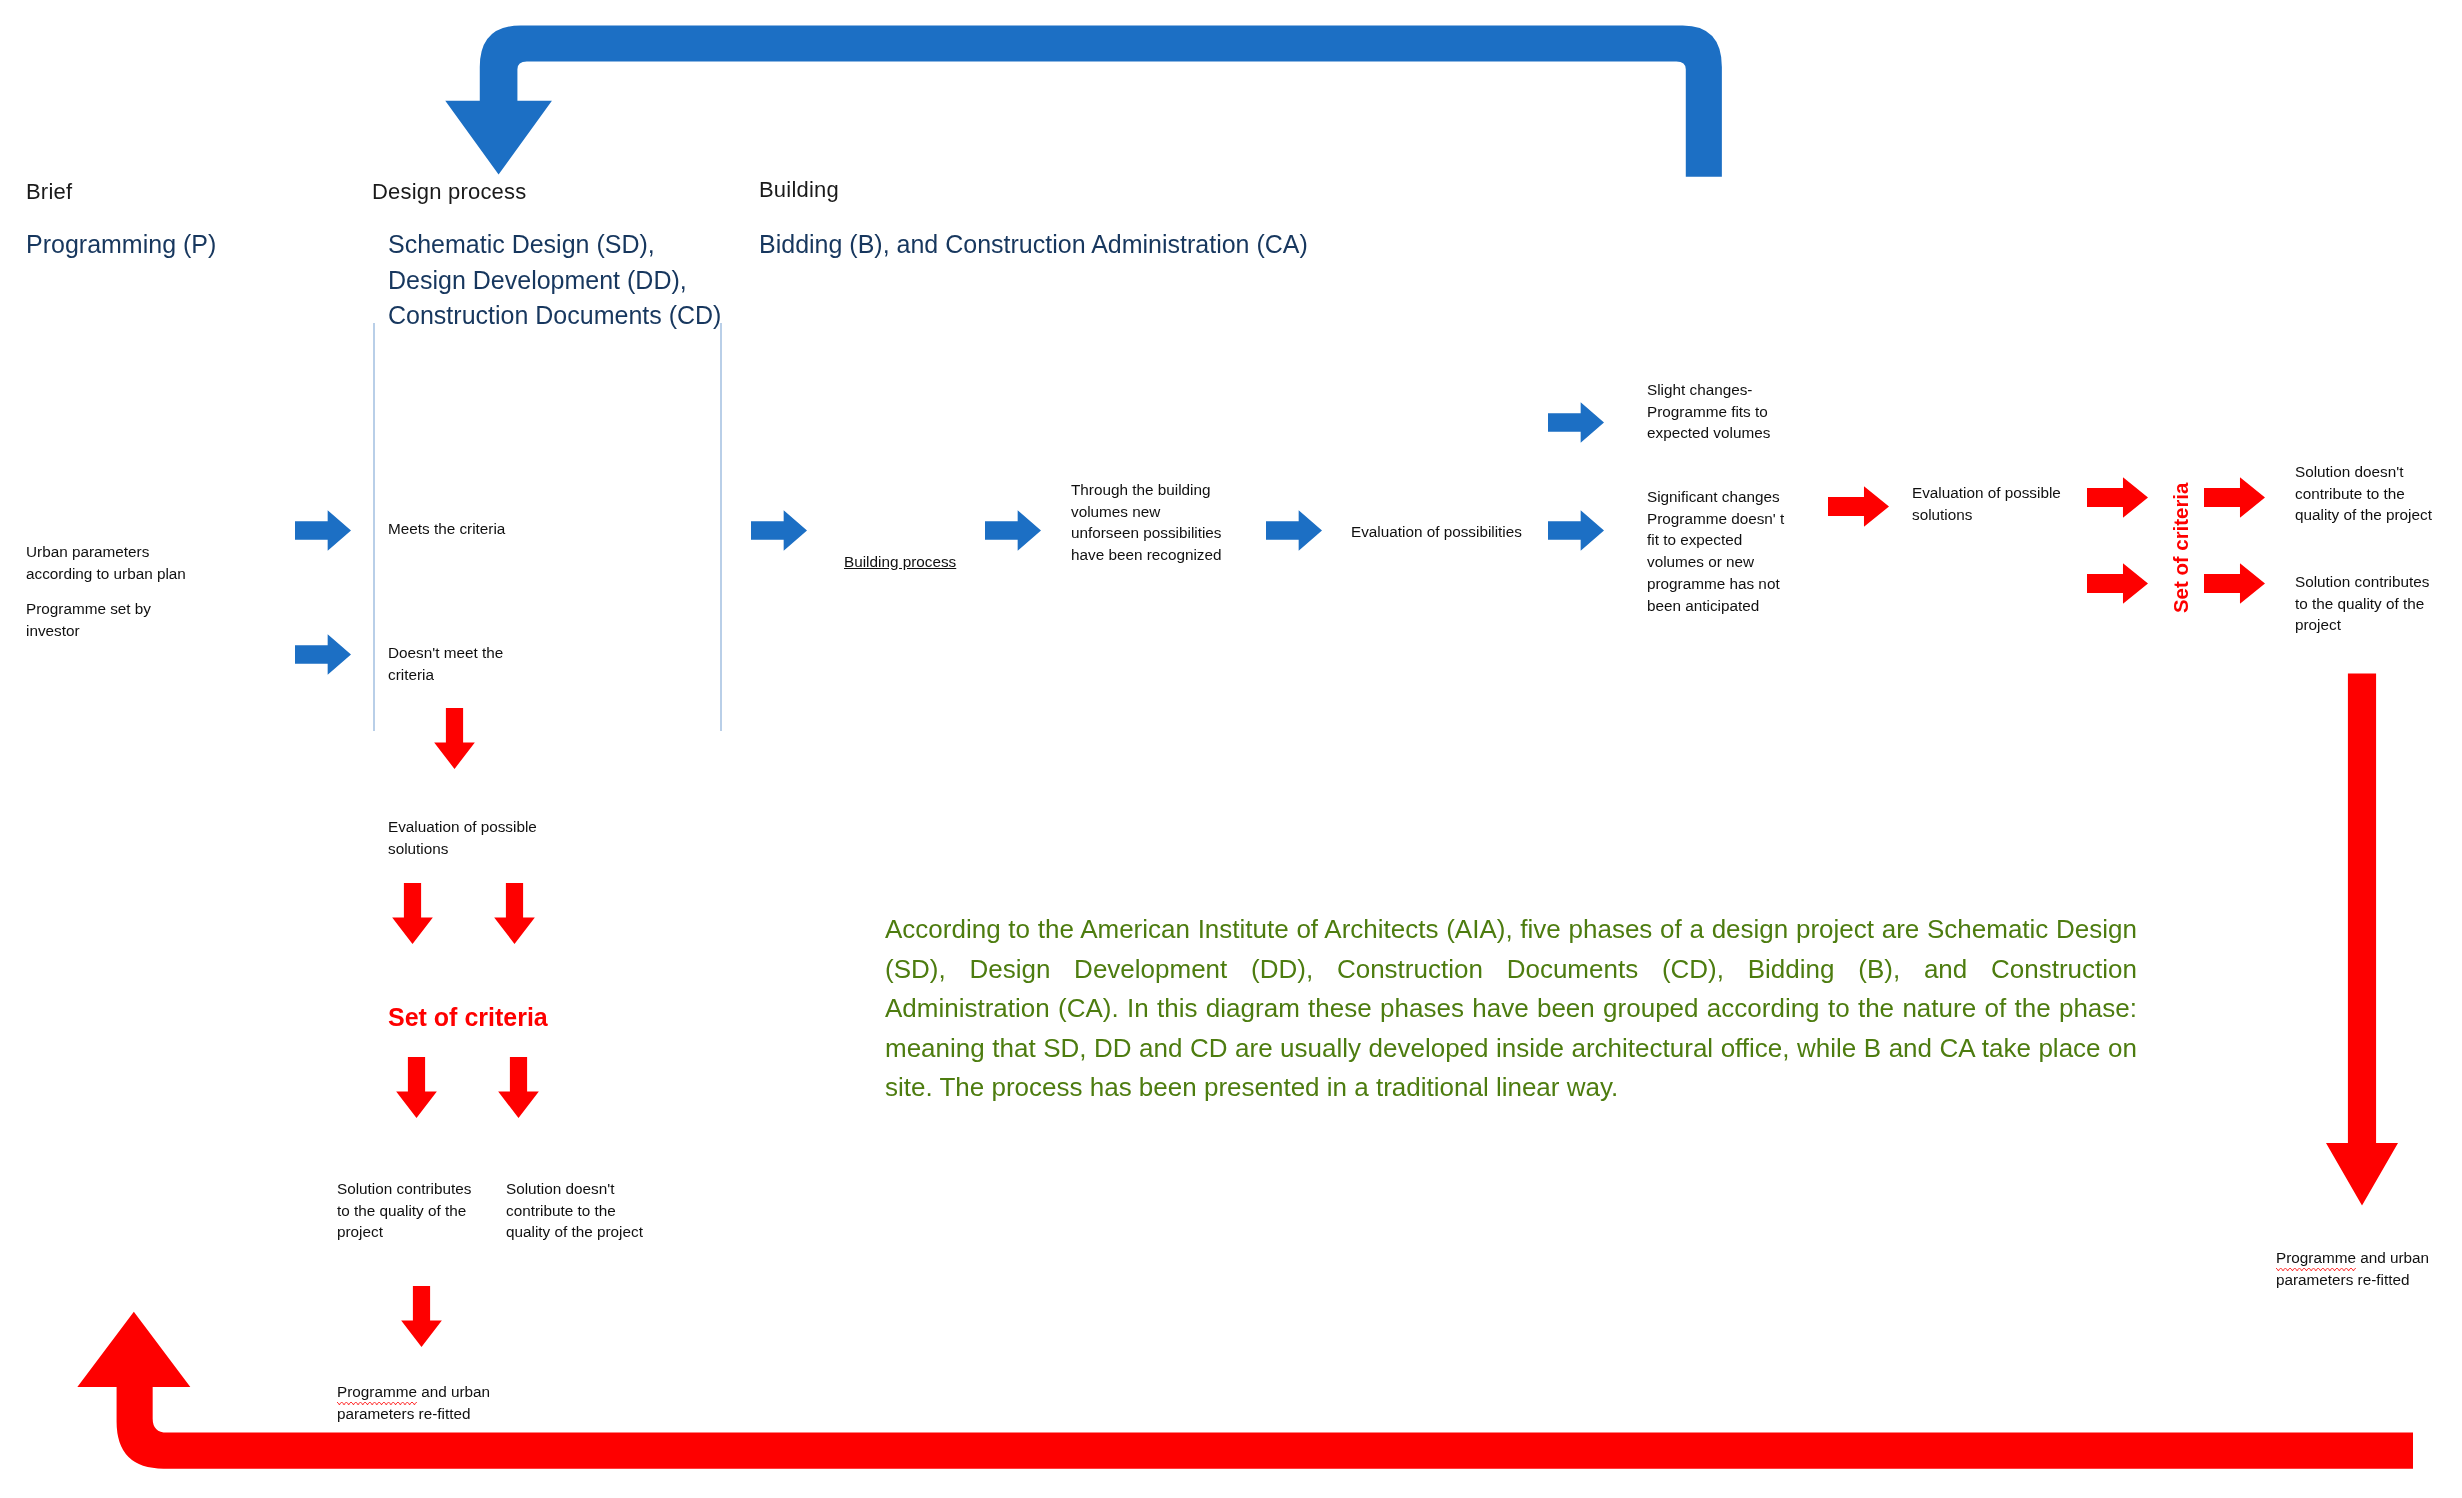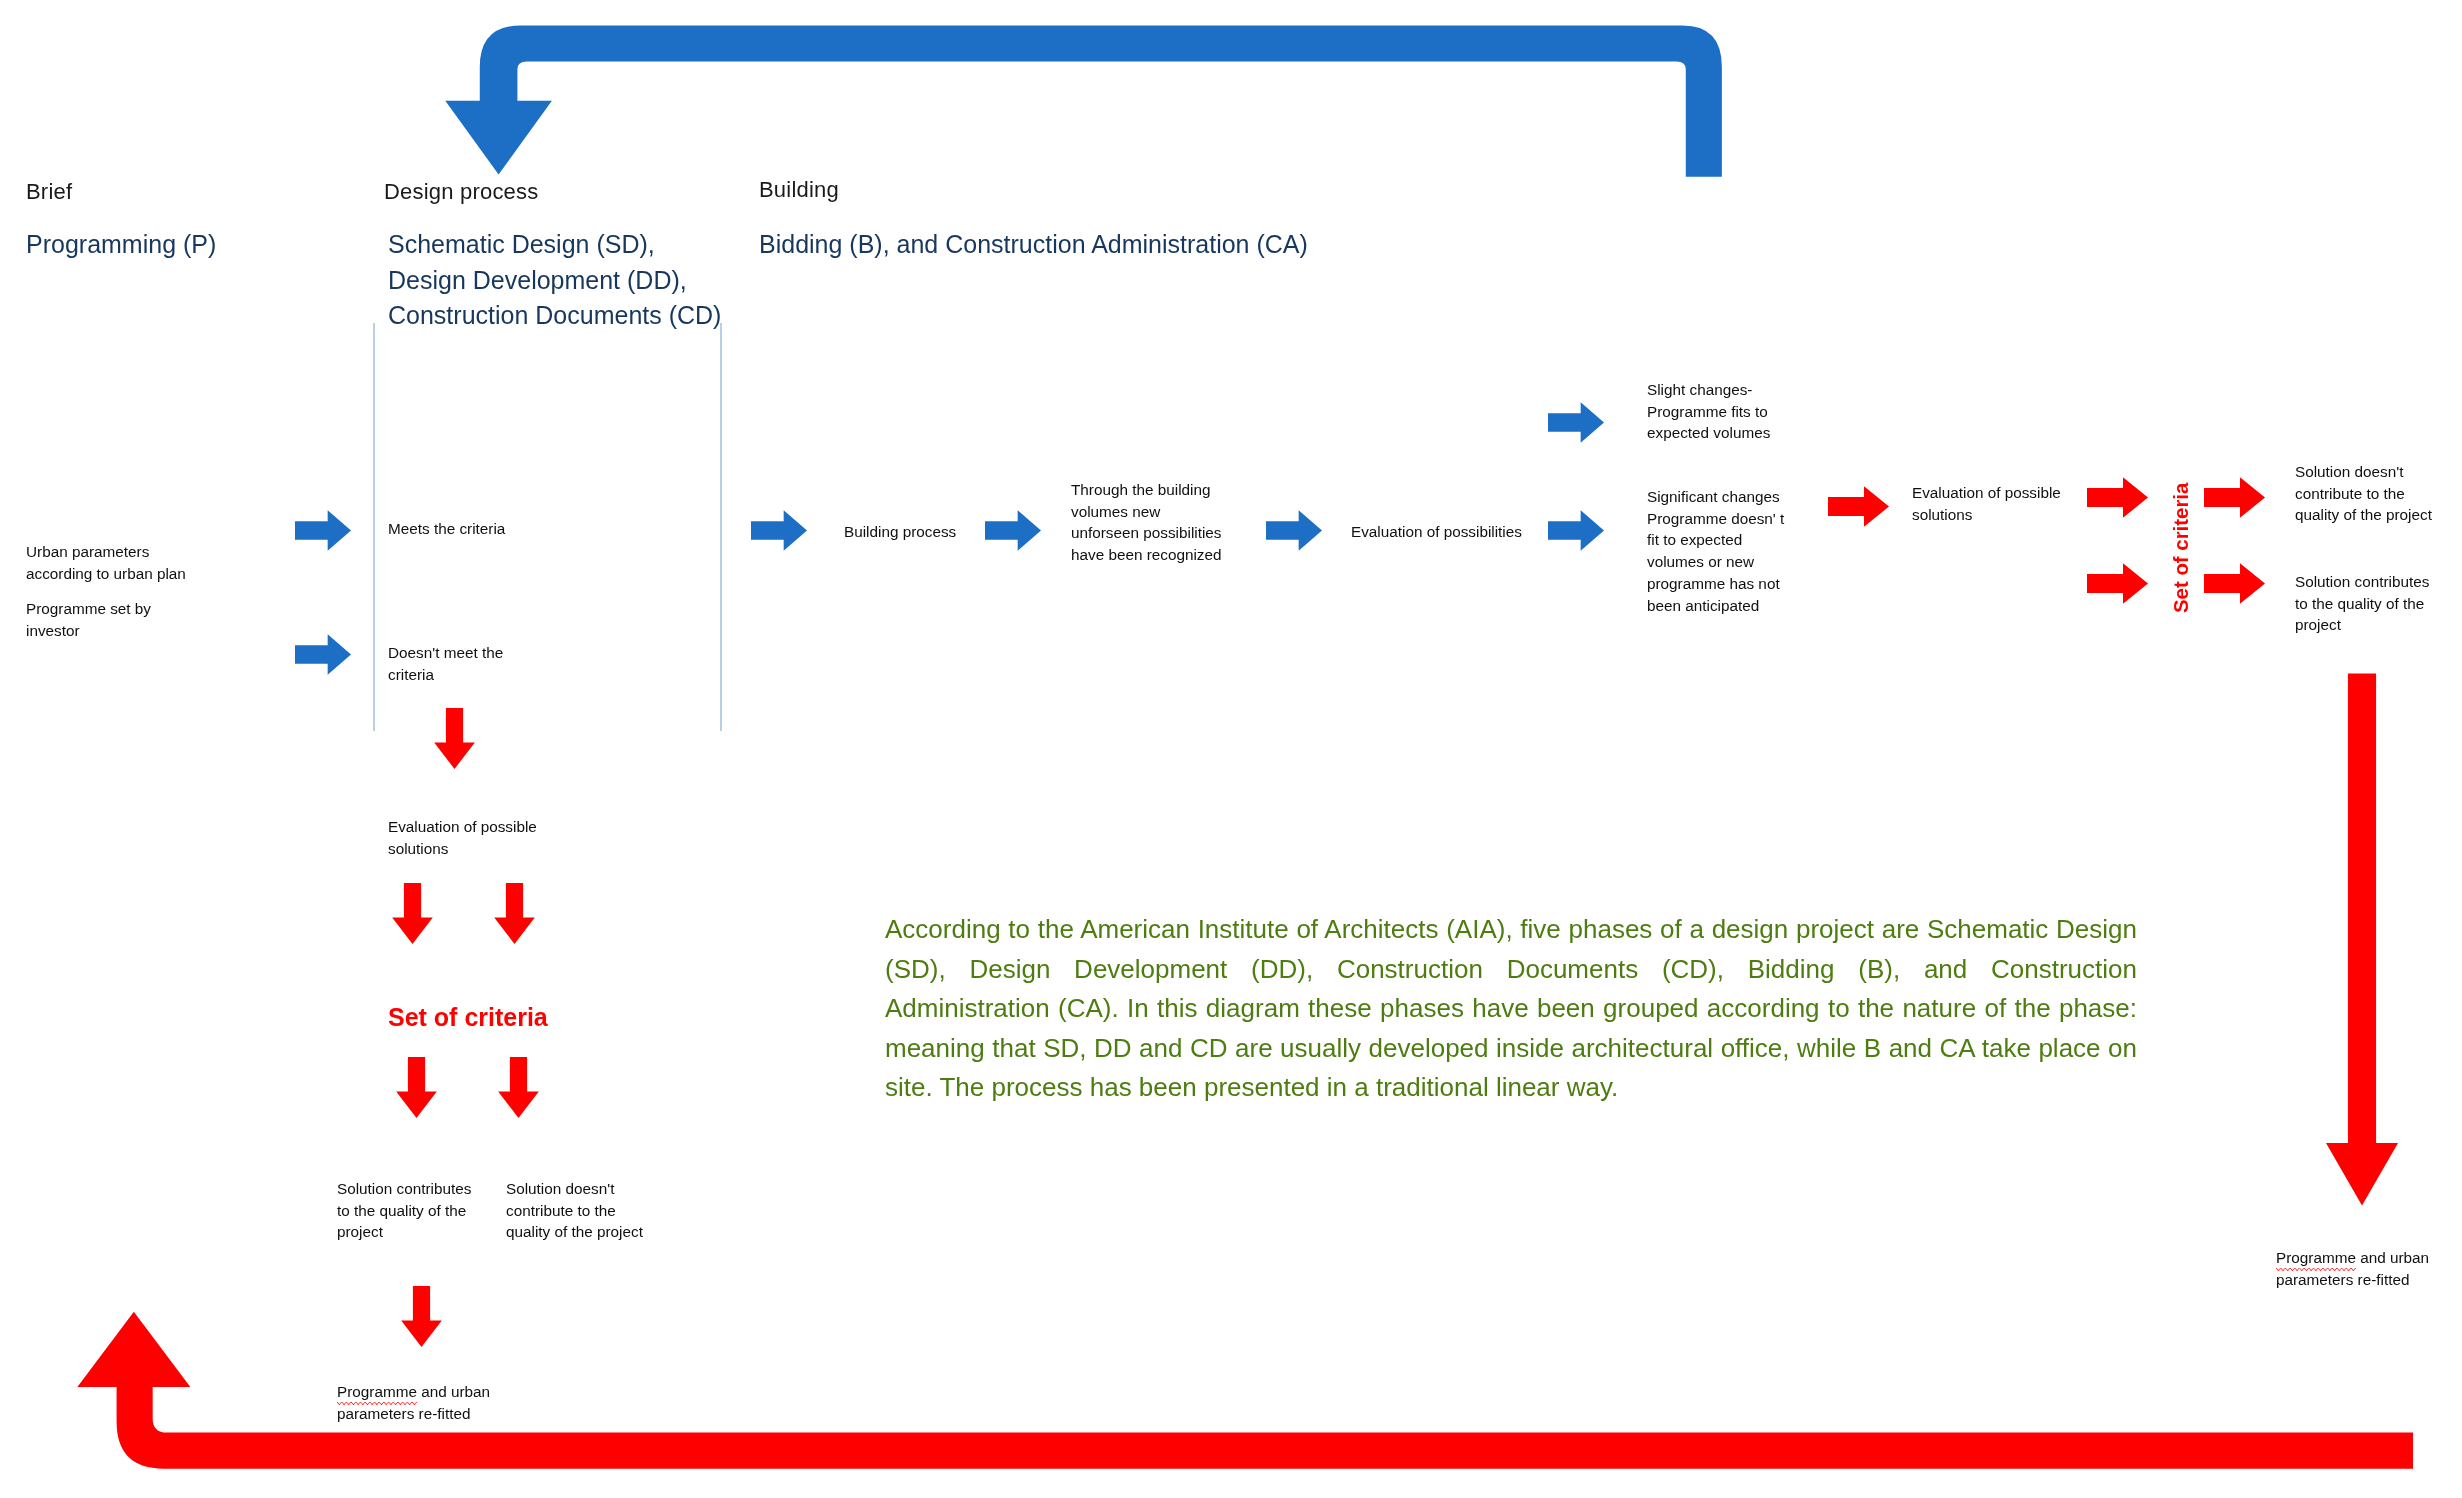--- a/index.html
+++ b/index.html
@@ -113,21 +113,21 @@
                L 100 118
                L 100 78
                Q 100 68 112 68
                L 1578 68
                Q 1590 68 1590 78
                L 1590 215 Z" fill="#1c6fc4"></path>
     </svg>
   </div>
 
   <div class="abs col-head" style="left:26px; top:179px;">Brief</div>
-  <div class="abs col-head" style="left:384px; top:179px;">Design process</div>
+  <div class="abs col-head" style="left:372px; top:179px;">Design process</div>
   <div class="abs col-head" style="left:759px; top:177px;">Building</div>
 
   <div class="abs col-sub" style="left:26px; top:227px; white-space:pre-line;">Programming (P)</div>
   <div class="abs col-sub" style="left:388px; top:227px; white-space:pre-line;">Schematic Design (SD),
 Design Development (DD),
 Construction Documents (CD)</div>
   <div class="abs col-sub" style="left:759px; top:227px; white-space:pre-line;">Bidding (B), and Construction Administration (CA)</div>
 
   <div class="abs divider" style="left:373px; top:323px; height:408px;"></div>
   <div class="abs divider" style="left:720px; top:323px; height:408px;"></div>
@@ -201,21 +201,21 @@
   <div class="abs node" style="left:337px; top:1381px; width:188px;">
     <span class="squiggle">Programme</span><span> and urban</span><br>
     <span>parameters re-fitted</span>
   </div>
 
   <div class="abs" style="left:751px; top:510px;">
     <svg width="56" height="41" viewBox="0 0 72 52">
       <path d="M0 14 L42 14 L42 0 L72 26 L42 52 L42 38 L0 38 Z" fill="#1c6fc4"></path>
     </svg>
   </div>
-  <div class="abs node nowrap" style="left:844px; top:521px;">Building process</div>
+  <div class="abs node nowrap" style="left:844px; top:551px;text-decoration:underline;">Building process</div>
 
   <div class="abs" style="left:985px; top:510px;">
     <svg width="56" height="41" viewBox="0 0 72 52">
       <path d="M0 14 L42 14 L42 0 L72 26 L42 52 L42 38 L0 38 Z" fill="#1c6fc4"></path>
     </svg>
   </div>
   <div class="abs node" style="left:1071px; top:479px; width:169px; white-space:pre-line;">Through the building
 volumes new
 unforseen possibilities
 have been recognized</div>

